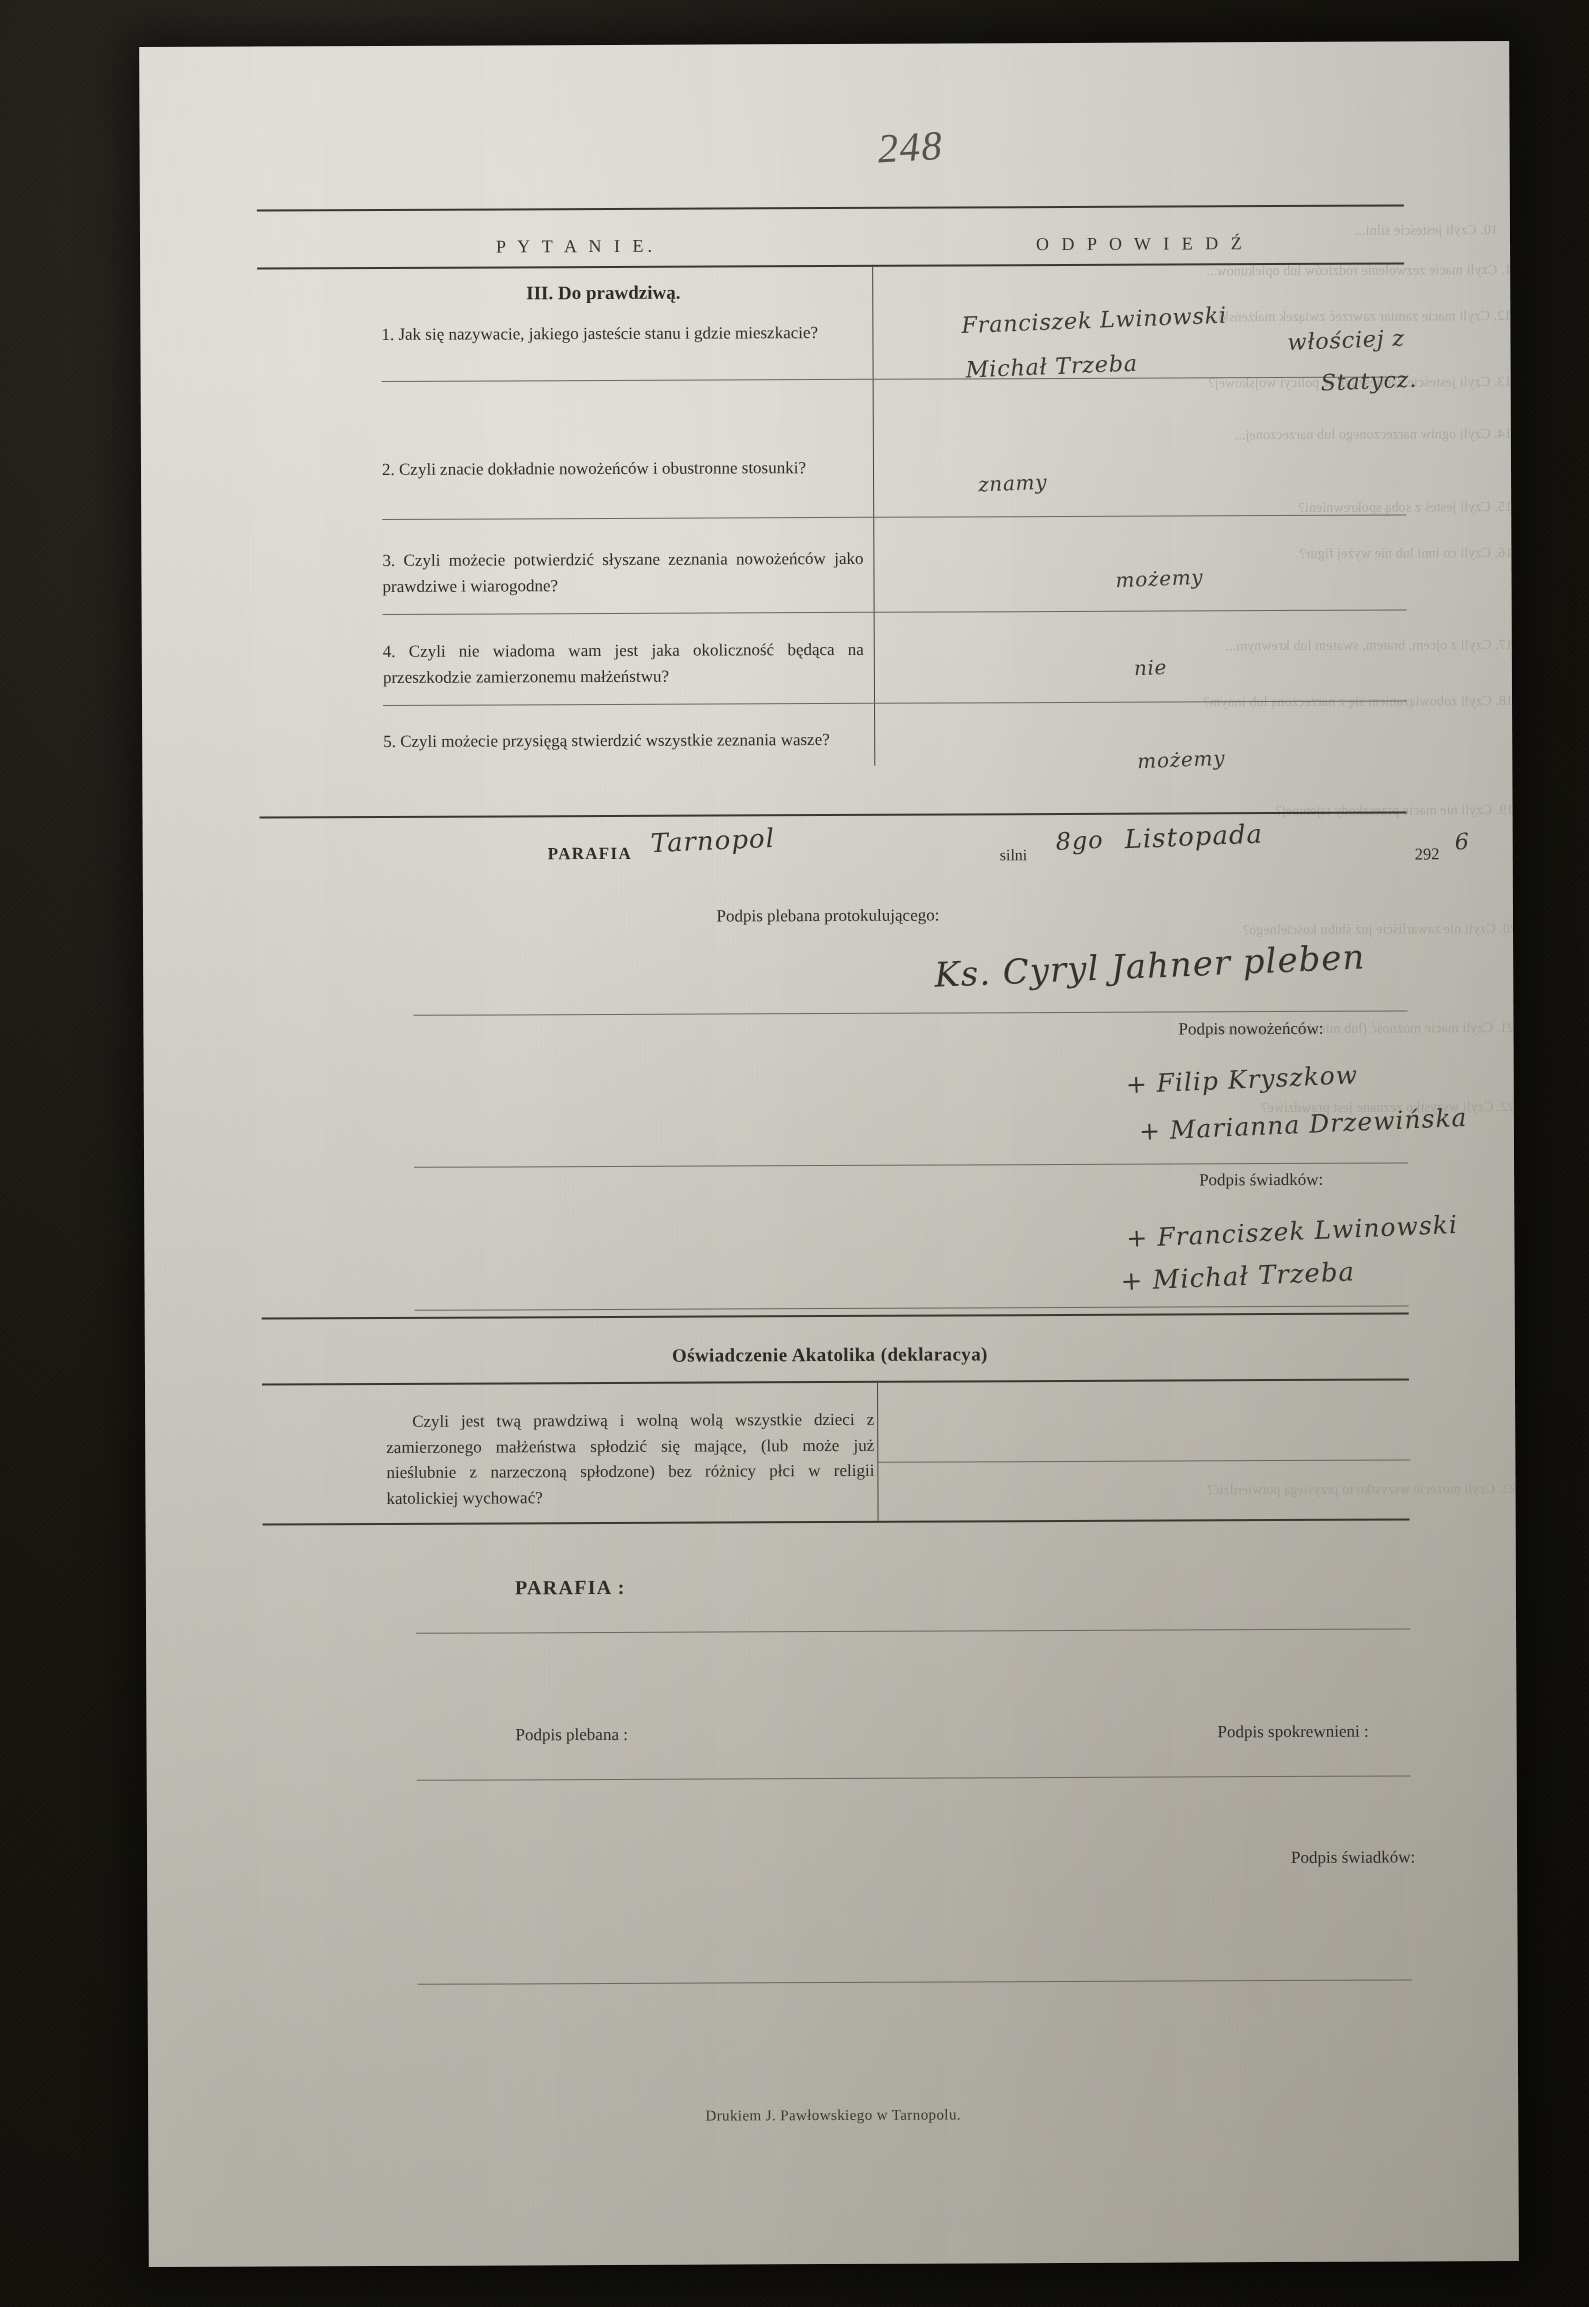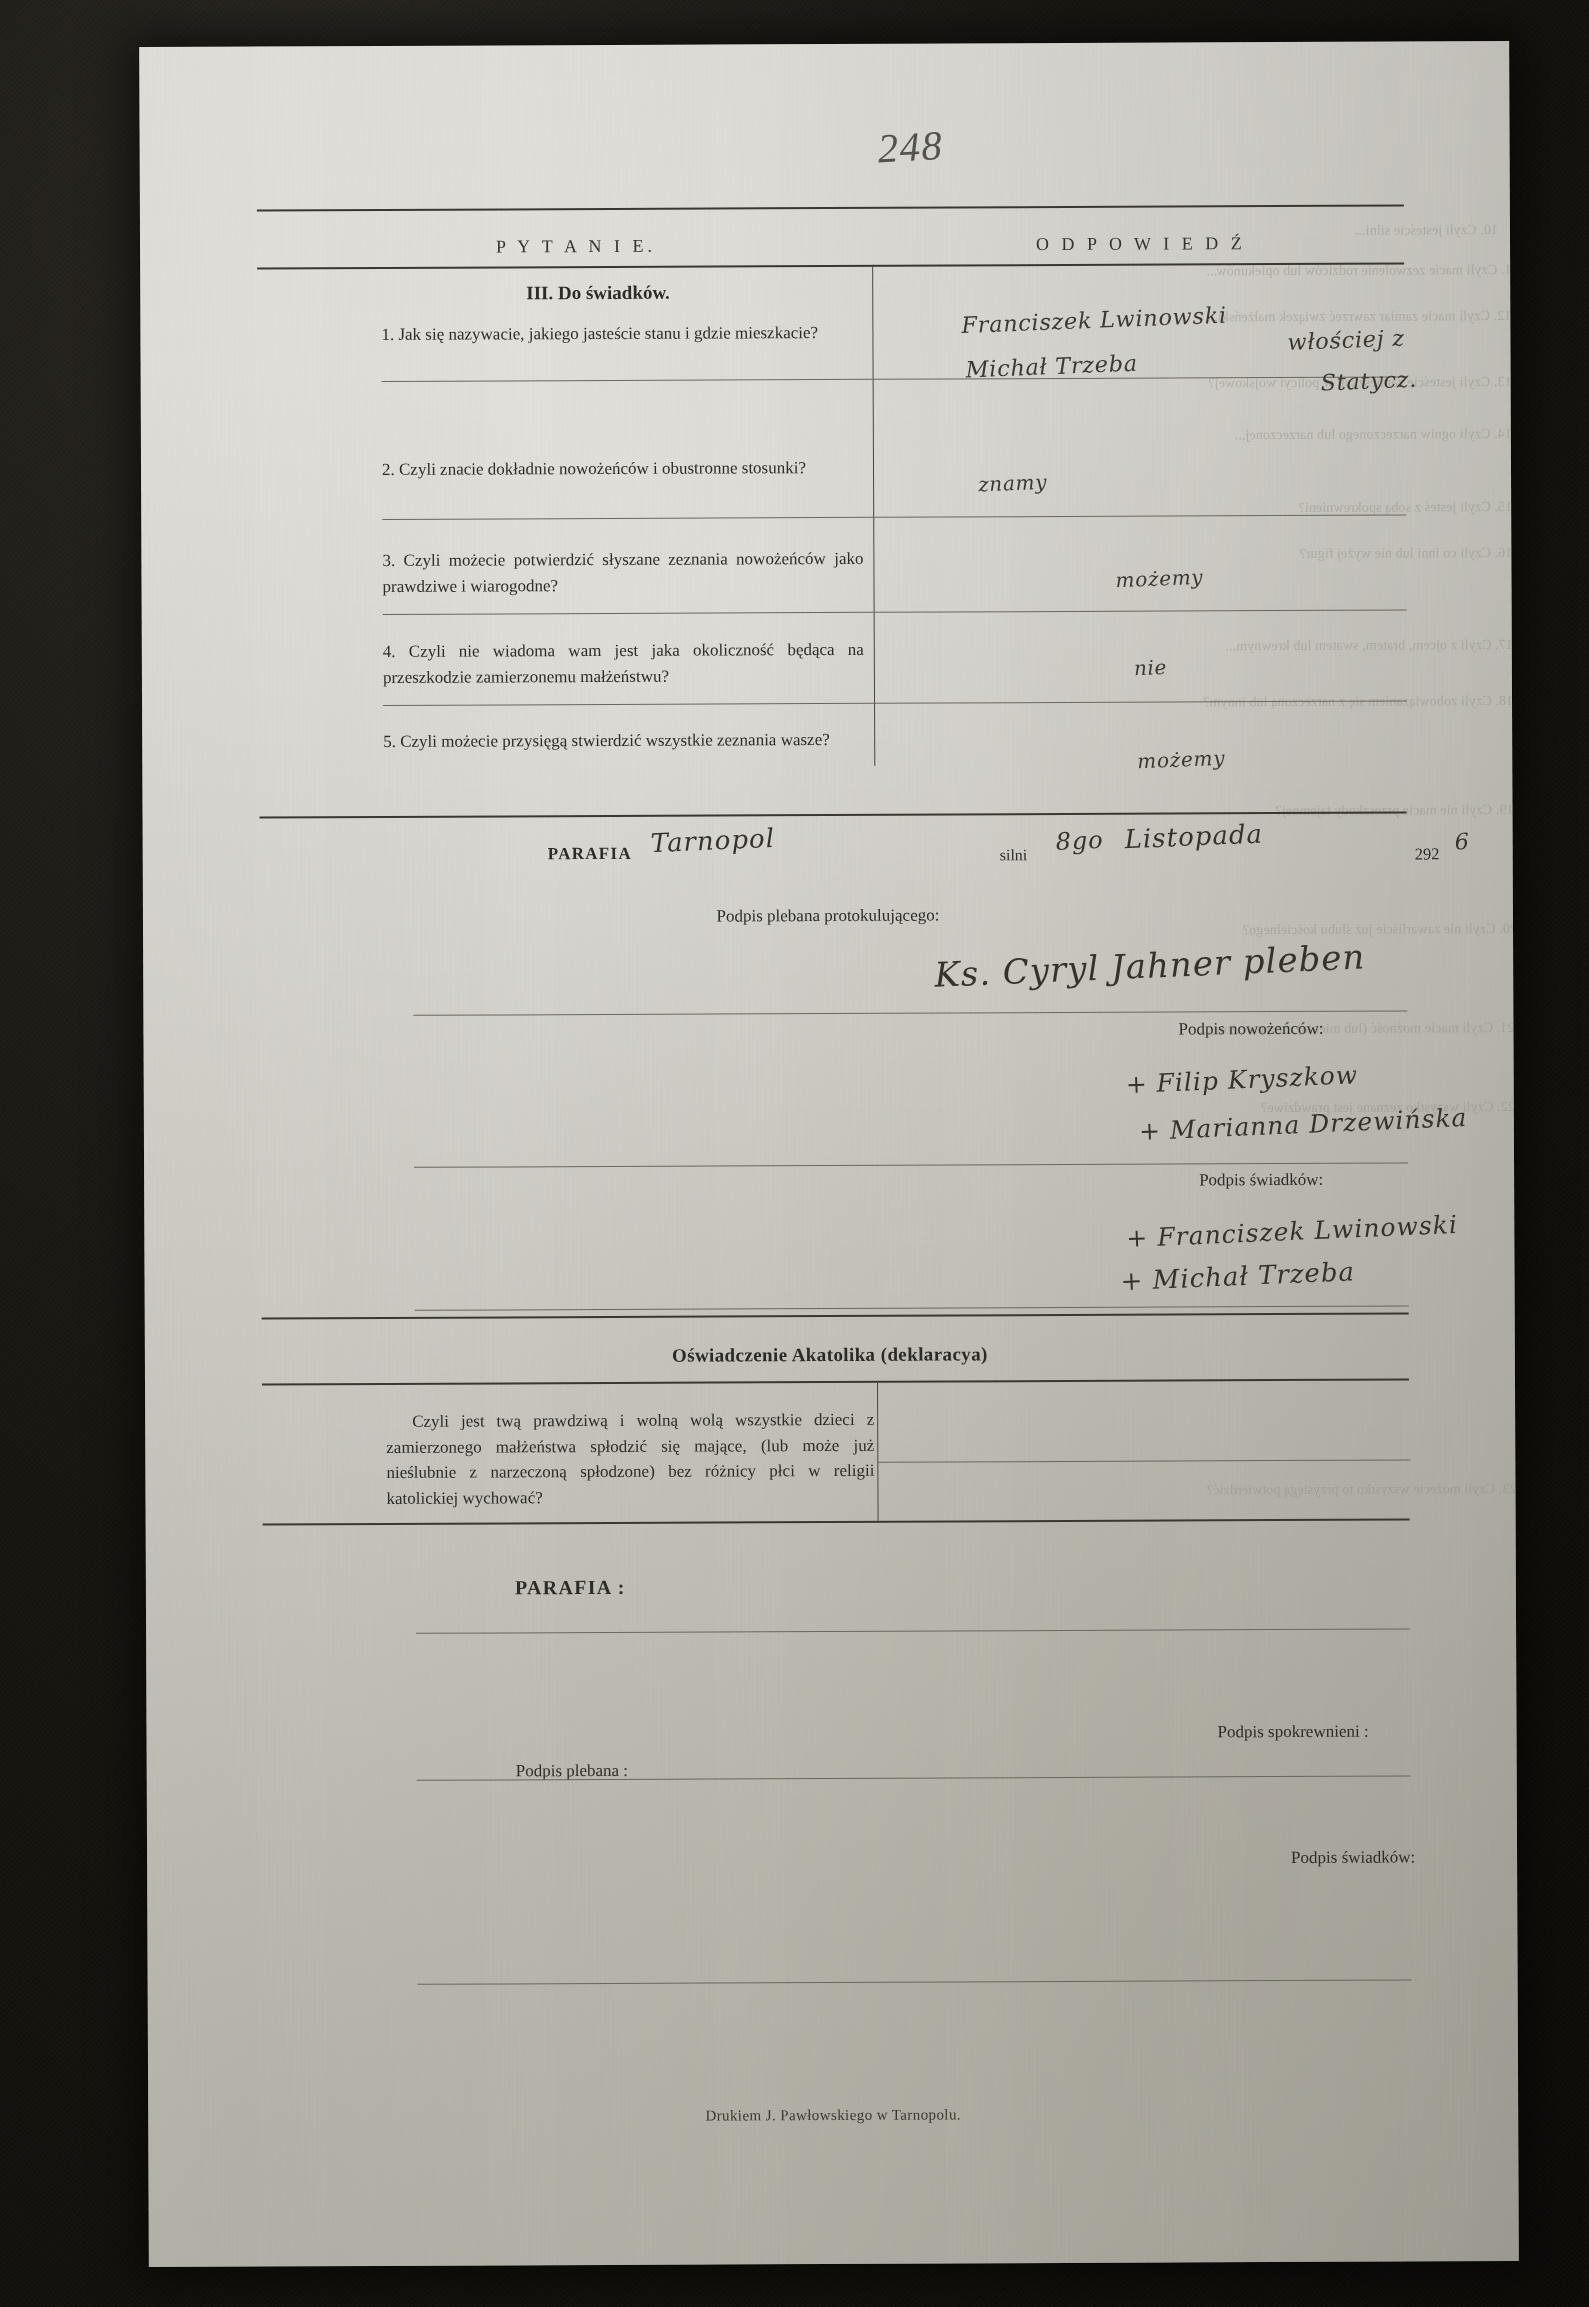--- a/index.html
+++ b/index.html
@@ -218,21 +218,21 @@
 
     <div class="hr" style="left:117px; top:163px; width:1147px;"></div>
 
     <div class="hdr" style="left:356px; top:191px;">P Y T A N I E.</div>
     <div class="hdr" style="left:896px; top:191px;">O D P O W I E D Ź</div>
 
     <div class="hr" style="left:117px; top:221px; width:1147px;"></div>
 
     <div class="vline" style="left:732px; top:221px; height:501px;"></div>
 
-    <div class="sec-title" style="left:386px; top:237px;">III. Do świadków.</div>
+    <div class="sec-title" style="left:386px; top:237px;">III. Do prawdziwą.</div>
 
     <div class="q" style="left:241px; top:276px; width:481px;">
       <span class="num">1.</span>
       <span>Jak się nazywacie, jakiego jasteście stanu i gdzie mieszkacie?</span>
     </div>
     <div class="hr thin" style="left:241px; top:335px; width:491px;"></div>
     <div class="hr thin" style="left:732px; top:335px; width:533px;"></div>
 
     <div class="ans big" style="left:821px; top:264px;">Franciszek Lwinowski</div>
     <div class="ans big" style="left:825px; top:310px;">Michał Trzeba</div>
@@ -300,21 +300,21 @@
 
     <div class="q" style="left:241px; top:1363px; width:488px; text-indent:26px;">Czyli jest twą prawdziwą i wolną wolą wszystkie dzieci z zamierzonego małżeństwa spłodzić się mające, (lub może już nieślubnie z narzeczoną spłodzone) bez różnicy płci w religii katolickiej wychować?</div>
     <div class="vline" style="left:732px; top:1337px; height:140px;"></div>
     <div class="hr thin" style="left:732px; top:1418px; width:533px;"></div>
 
     <div class="hr" style="left:117px; top:1477px; width:1147px;"></div>
 
     <div class="label bold" style="left:369px; top:1523px; font-size:20px;margin-top:8px;">PARAFIA :</div>
     <div class="hr thin" style="left:270px; top:1587px; width:994px;"></div>
 
-    <div class="label" style="left:369px; top:1680px;margin-top:36px;">Podpis plebana :</div>
+    <div class="label" style="left:369px; top:1680px;">Podpis plebana :</div>
     <div class="label" style="left:1071px; top:1680px;">Podpis spokrewnieni :</div>
     <div class="hr thin" style="left:270px; top:1734px; width:994px;"></div>
 
     <div class="label" style="left:1144px; top:1806px;">Podpis świadków:</div>
     <div class="hr thin" style="left:270px; top:1938px; width:994px;"></div>
 
     <div class="footer" style="top:2063px;">Drukiem J. Pawłowskiego w Tarnopolu.</div>
 
   </div>
 </div>

